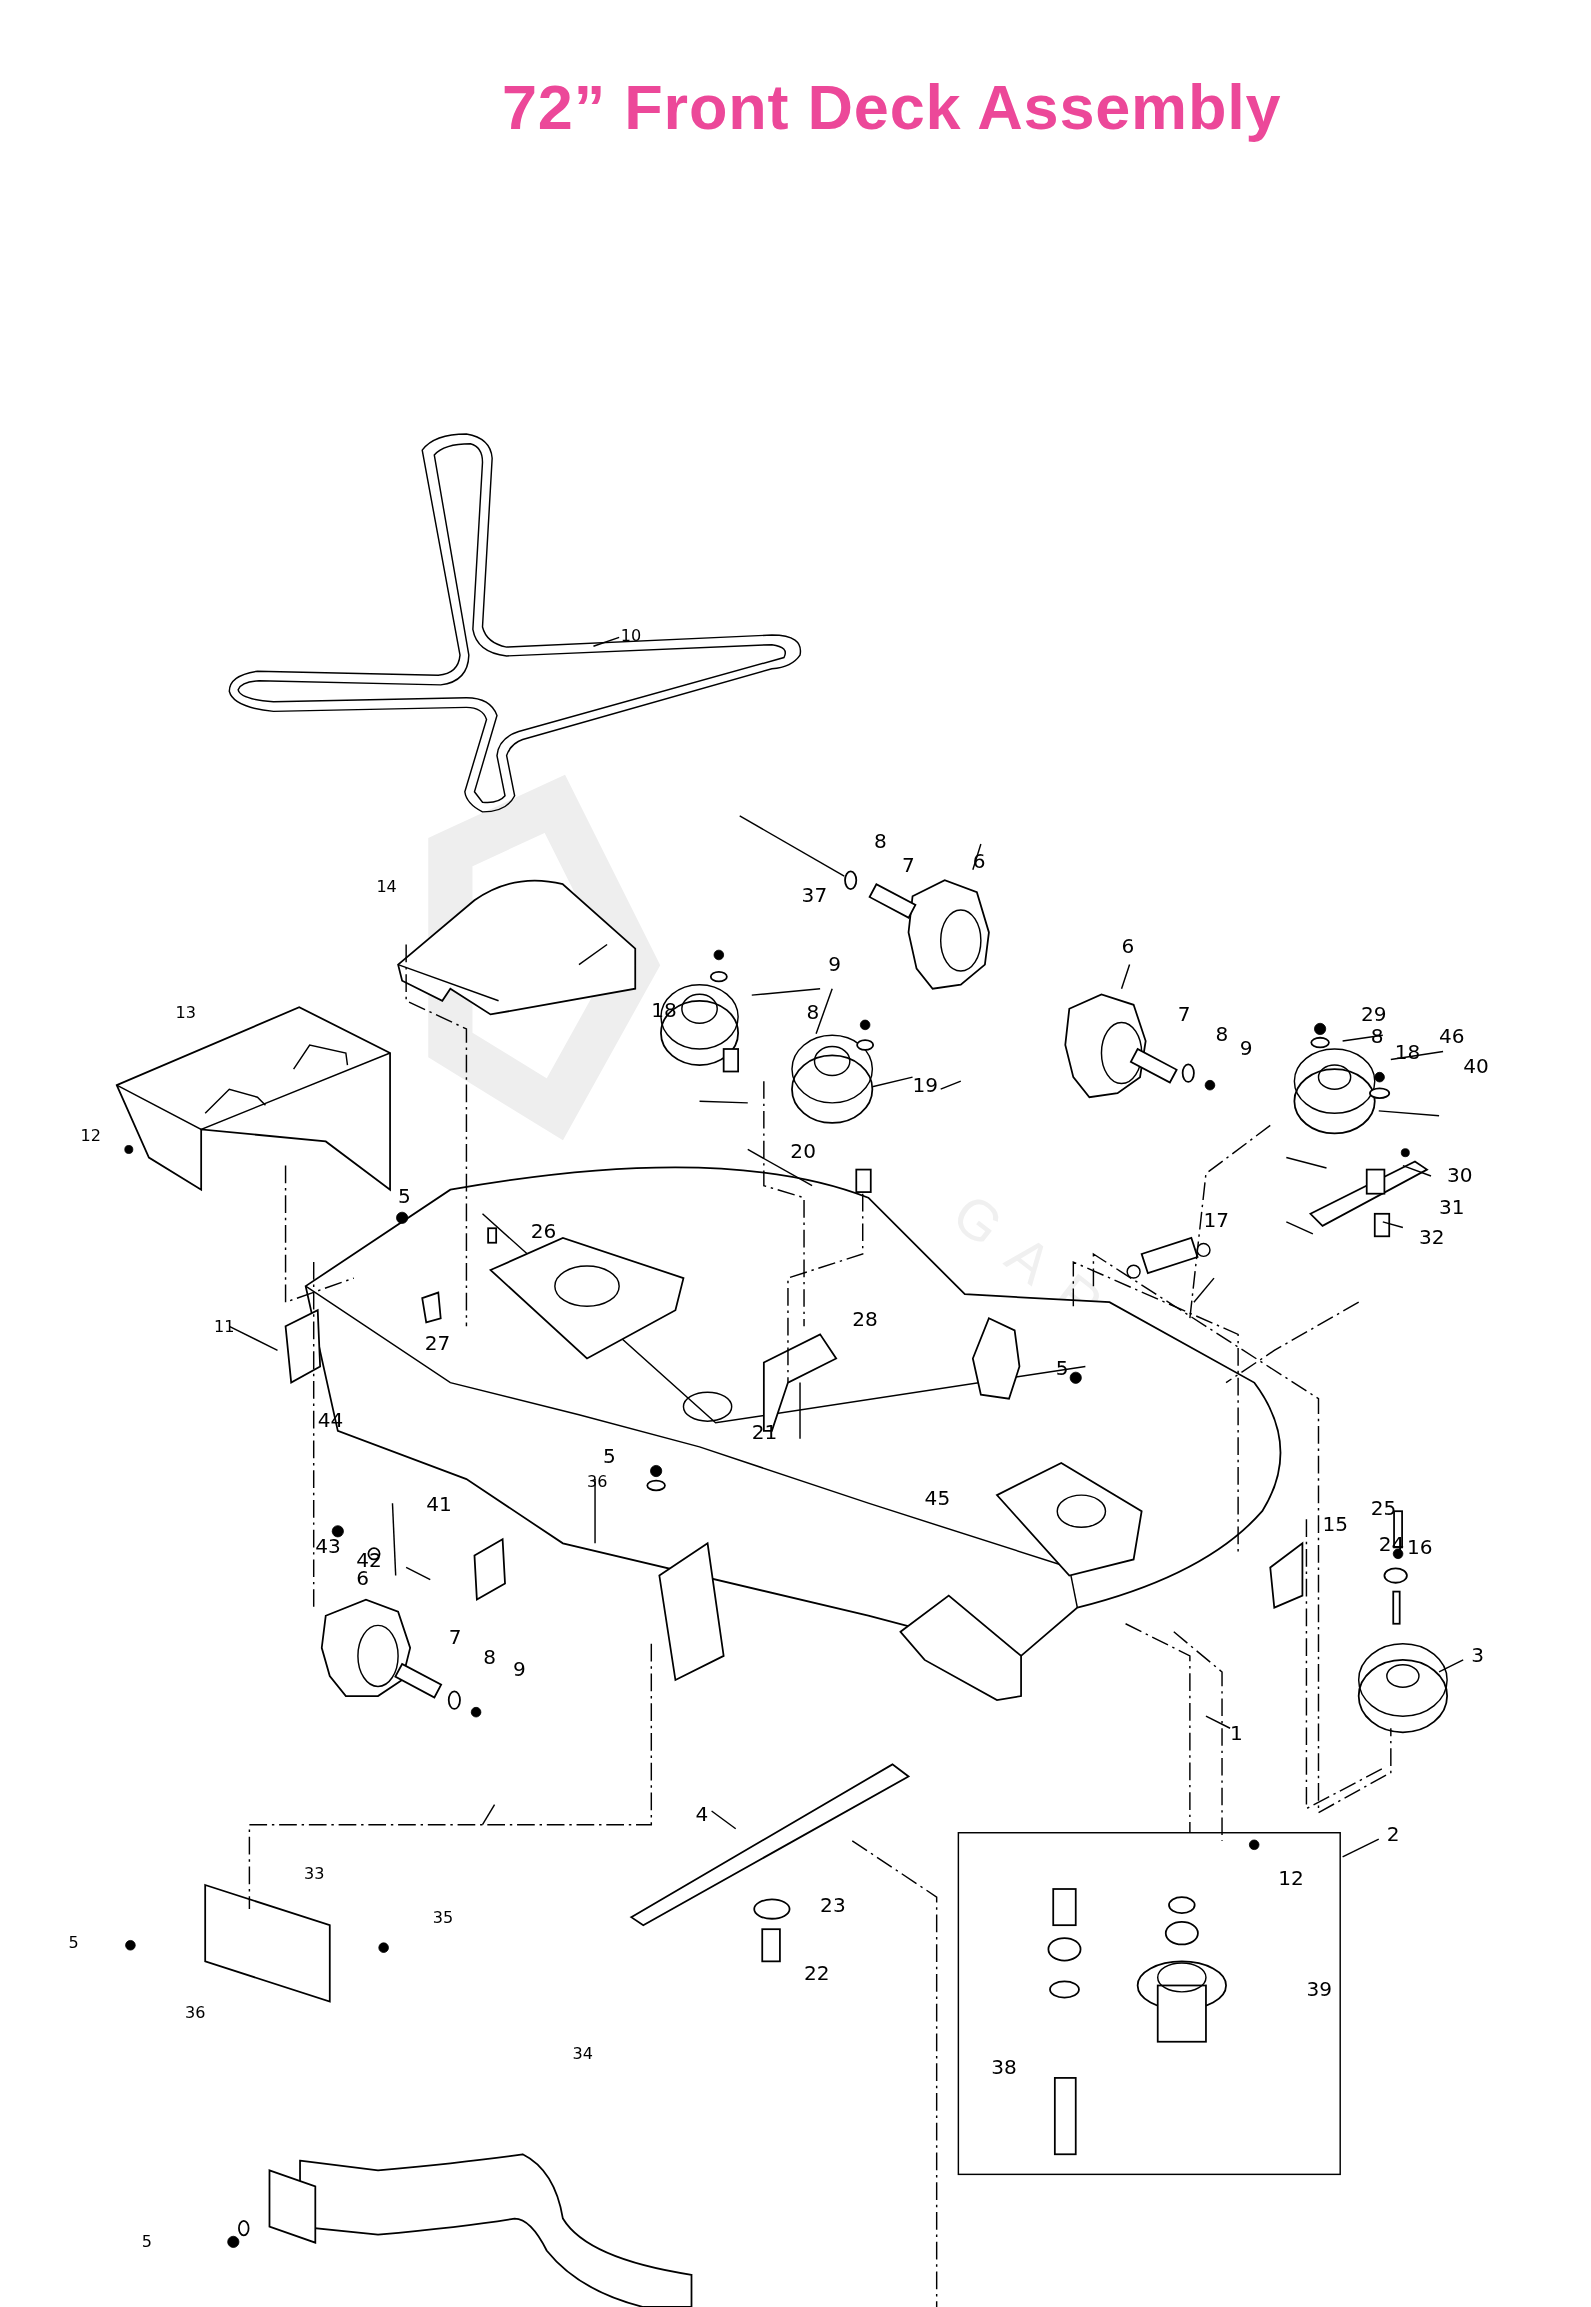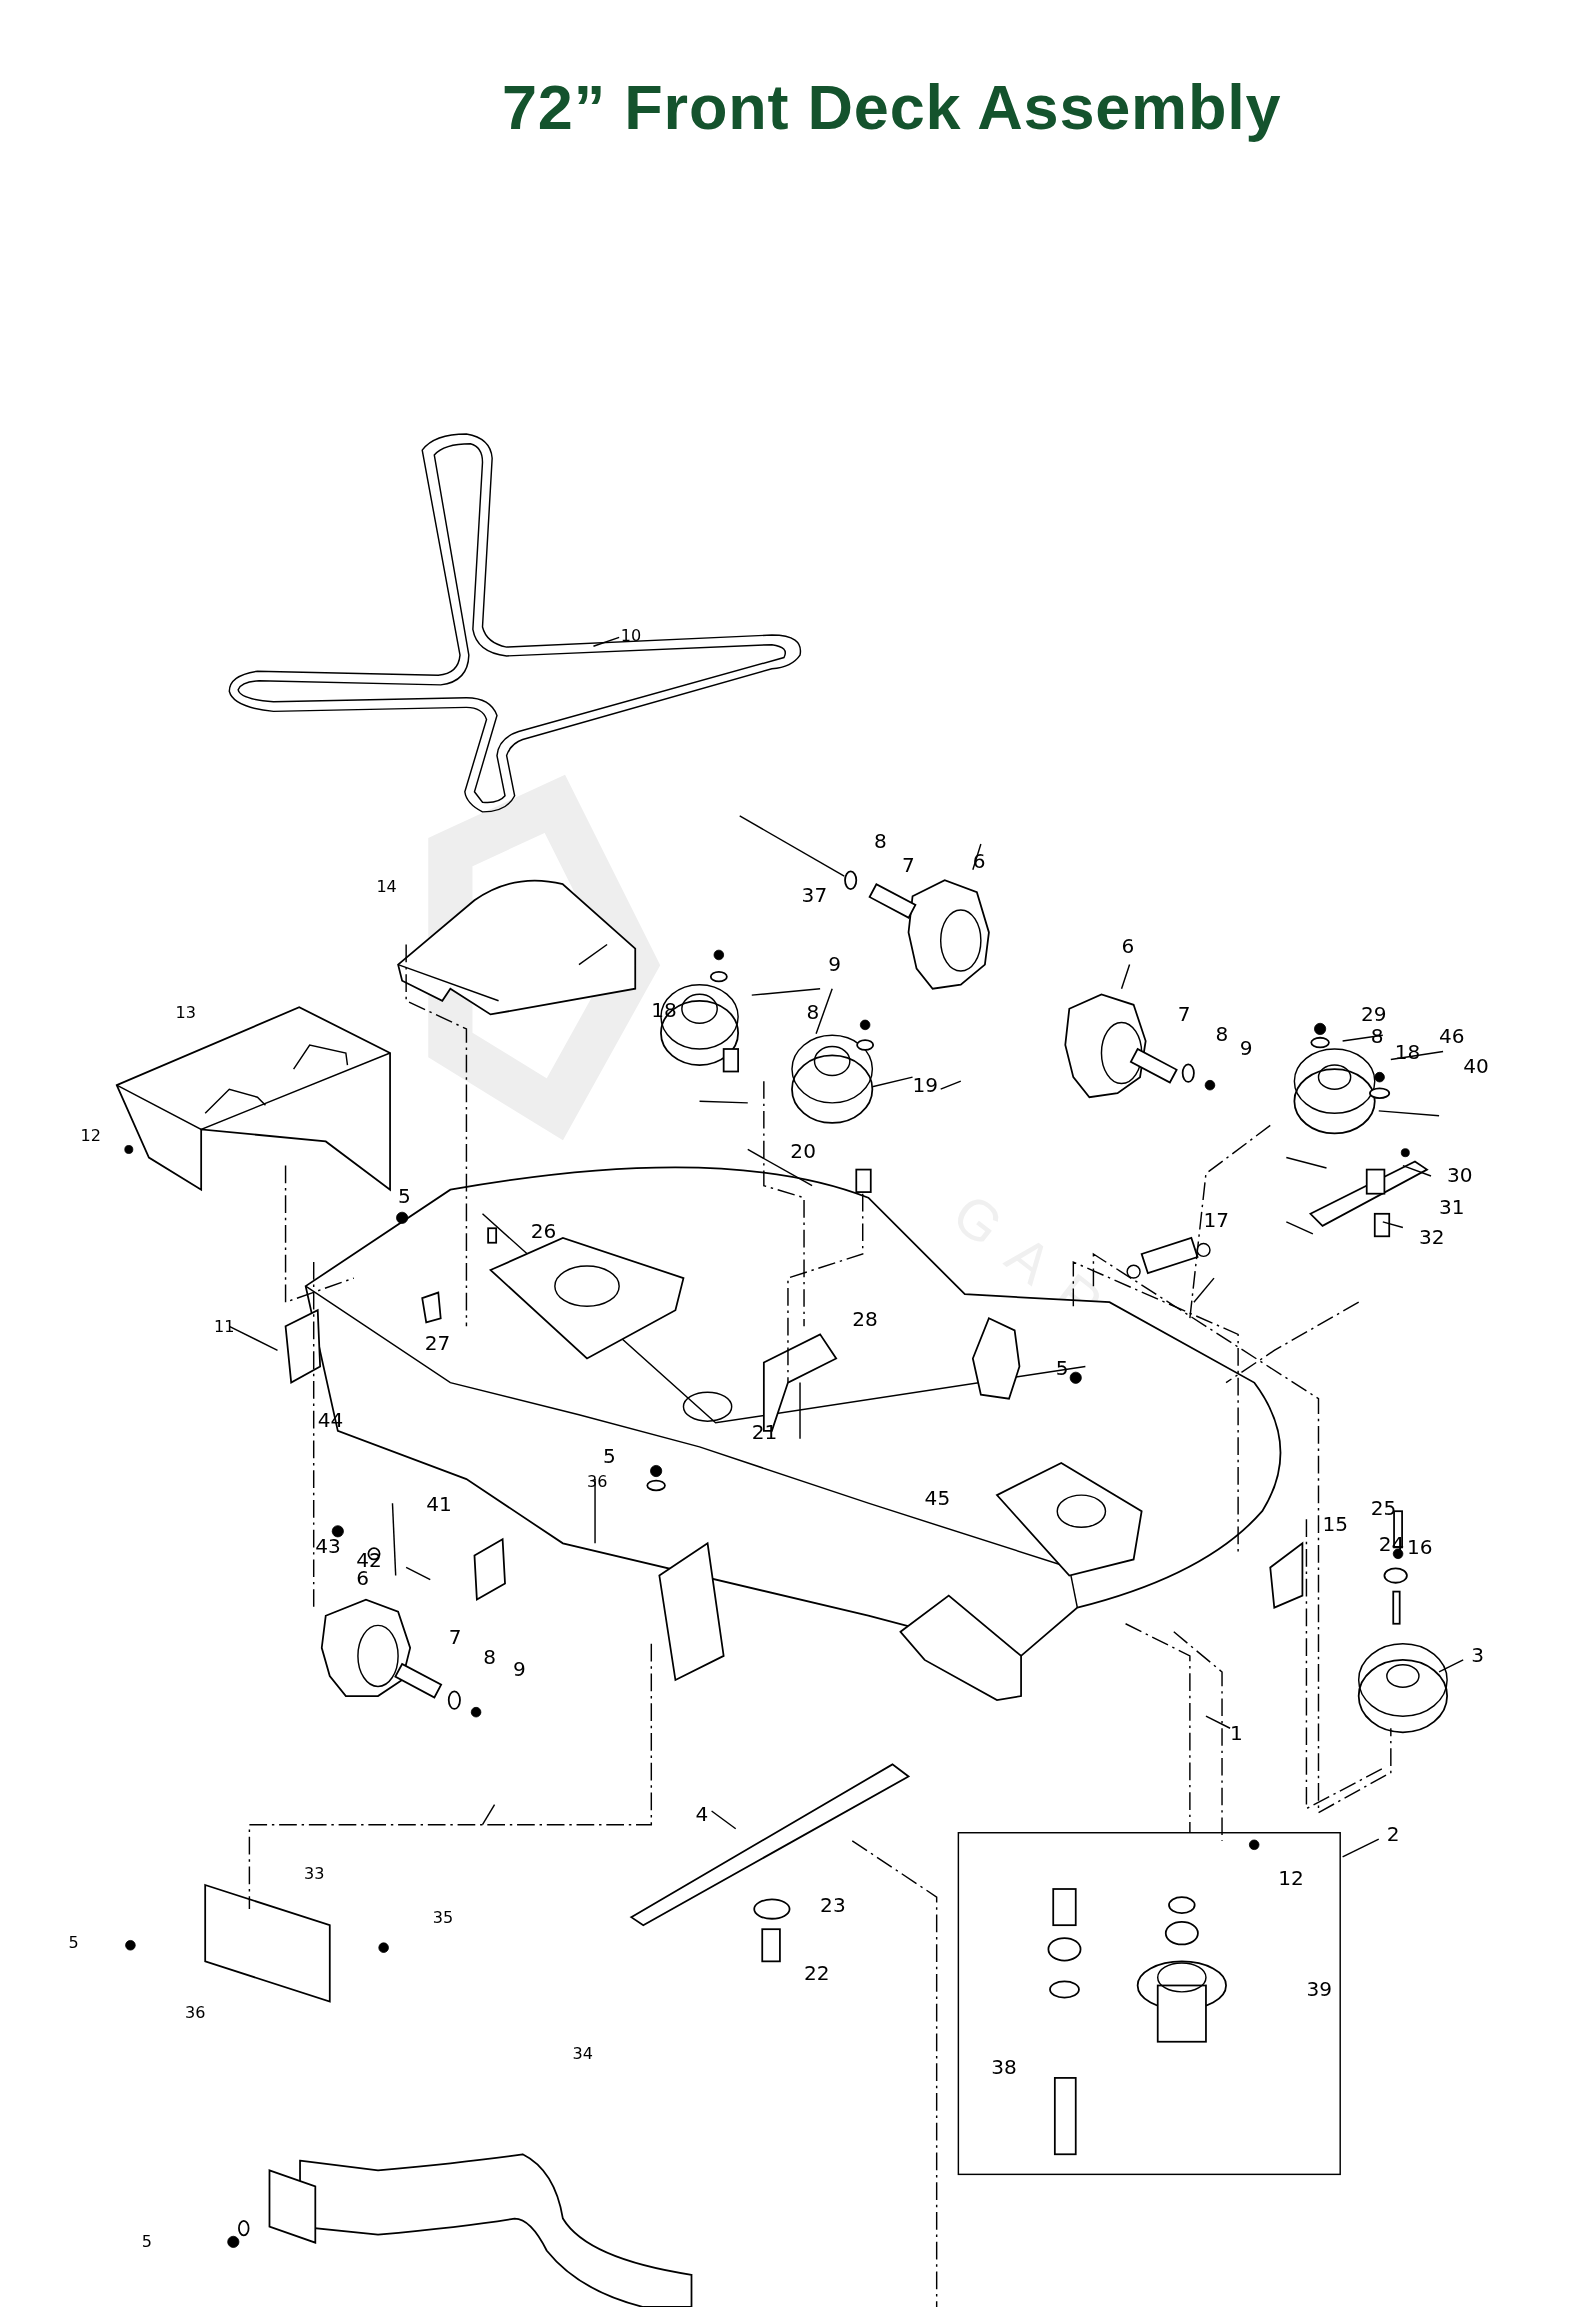--- a/index.html
+++ b/index.html
@@ -1,20 +1,20 @@
 <!DOCTYPE html>
 <html style="font-size:13px"><head>
 <meta charset="utf-8">
 <style>
   html, body { margin: 0; padding: 0; background: #ffffff; }
   body { width: 1592px; height: 2307px; position: relative; overflow: hidden; font-family: "Liberation Sans", sans-serif; }
   #title {
     position: absolute; left: 502px; top: 71px;
     font-family: "Liberation Sans", sans-serif; font-weight: bold;
-    font-size: 63px; color: #14532d; letter-spacing: 0.8px; white-space: nowrap;
+    font-size: 63px; color: #ec4899; letter-spacing: 0.8px; white-space: nowrap;
   }
   #diagram { position: absolute; left: 0; top: 0; width: 1592px; height: 2307px; }
   .part { fill: #ffffff; stroke: #000; stroke-width: 2.2; }
   .part-thin { fill: none; stroke: #000; stroke-width: 1.8; }
   .solid { fill: #000; stroke: #000; }
   .dash { fill: none; stroke: #000; stroke-width: 1.8; stroke-dasharray: 22 6 3 6; }
   .leader { stroke: #000; stroke-width: 1.8; fill: none; }
   .callout { font-family: "DejaVu Sans", sans-serif; font-size: 25px; fill: #000; }
   .callout-sm { font-family: "DejaVu Sans", sans-serif; font-size: 20px; fill: #000; }
   .watermark { fill: none; stroke: #eeeeee; stroke-width: 55; stroke-linecap: round; }

